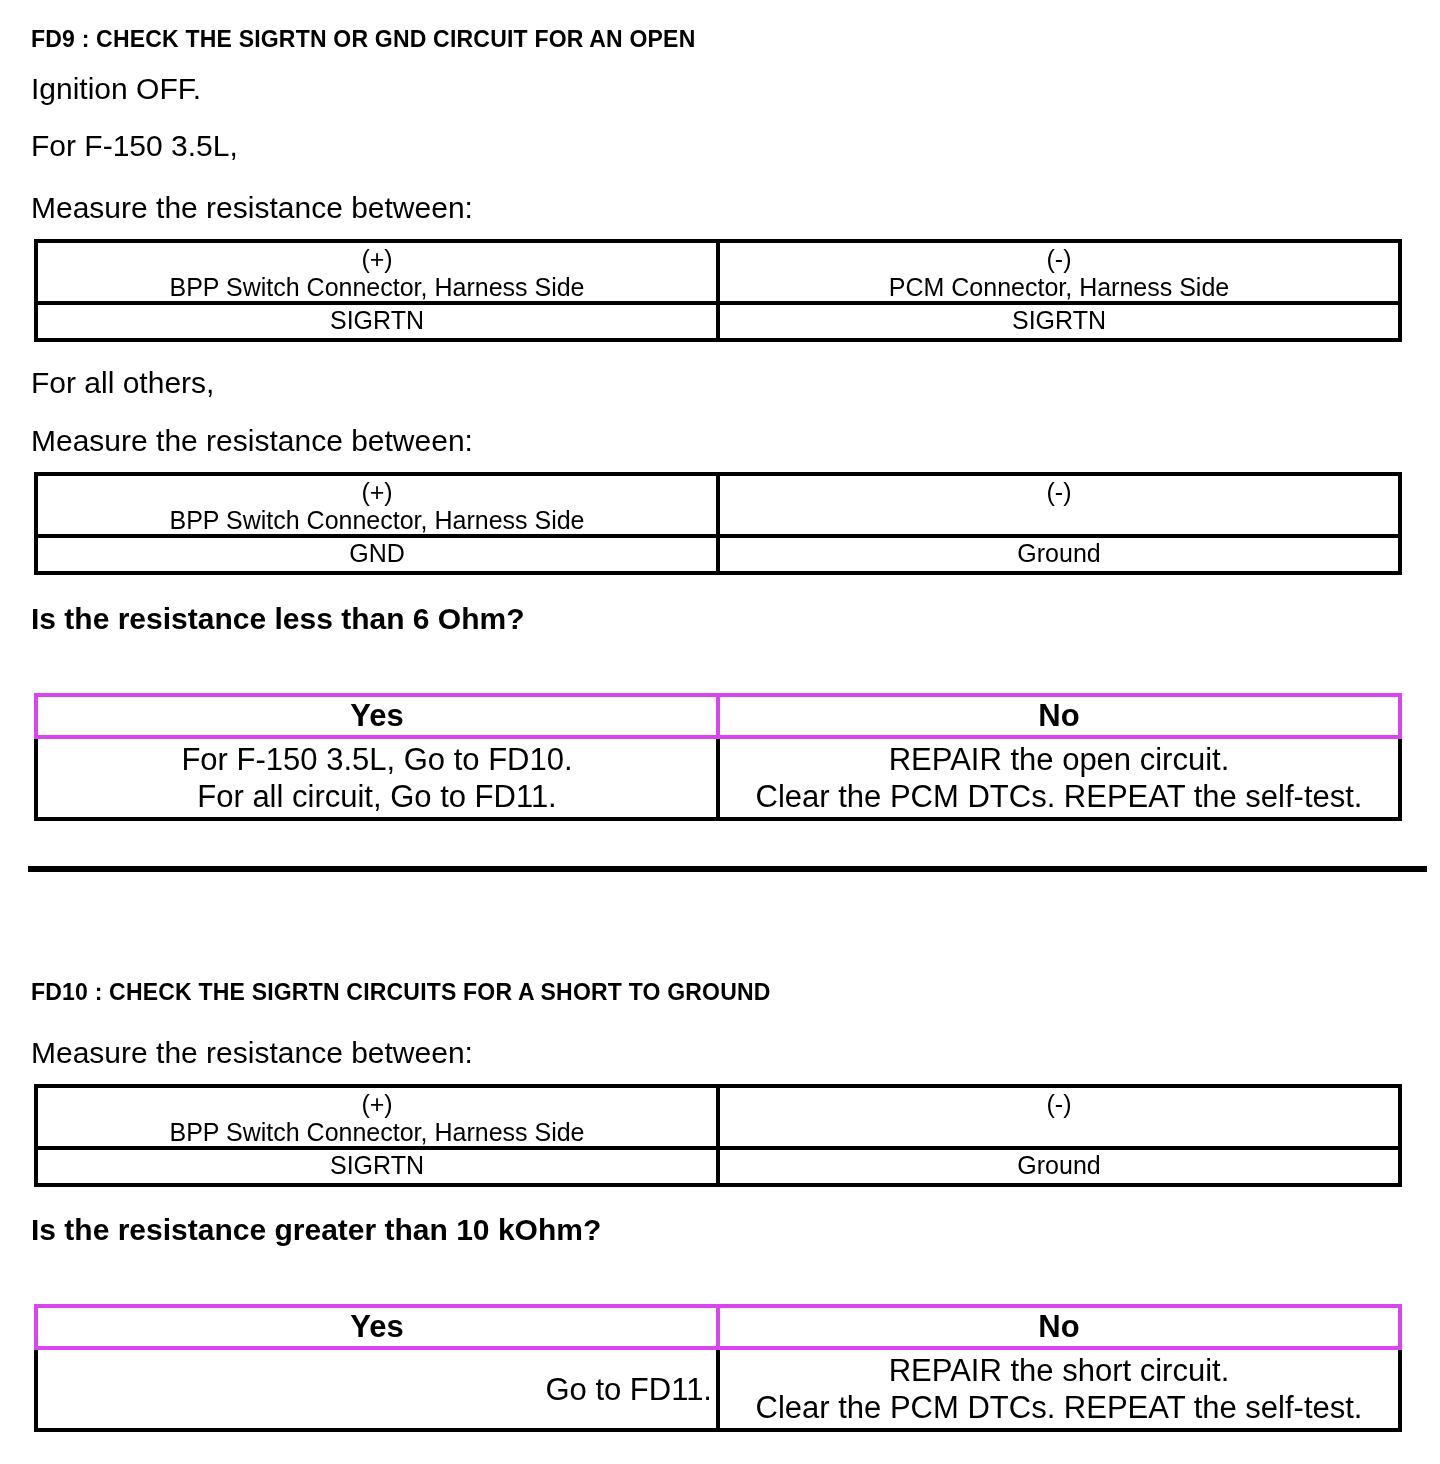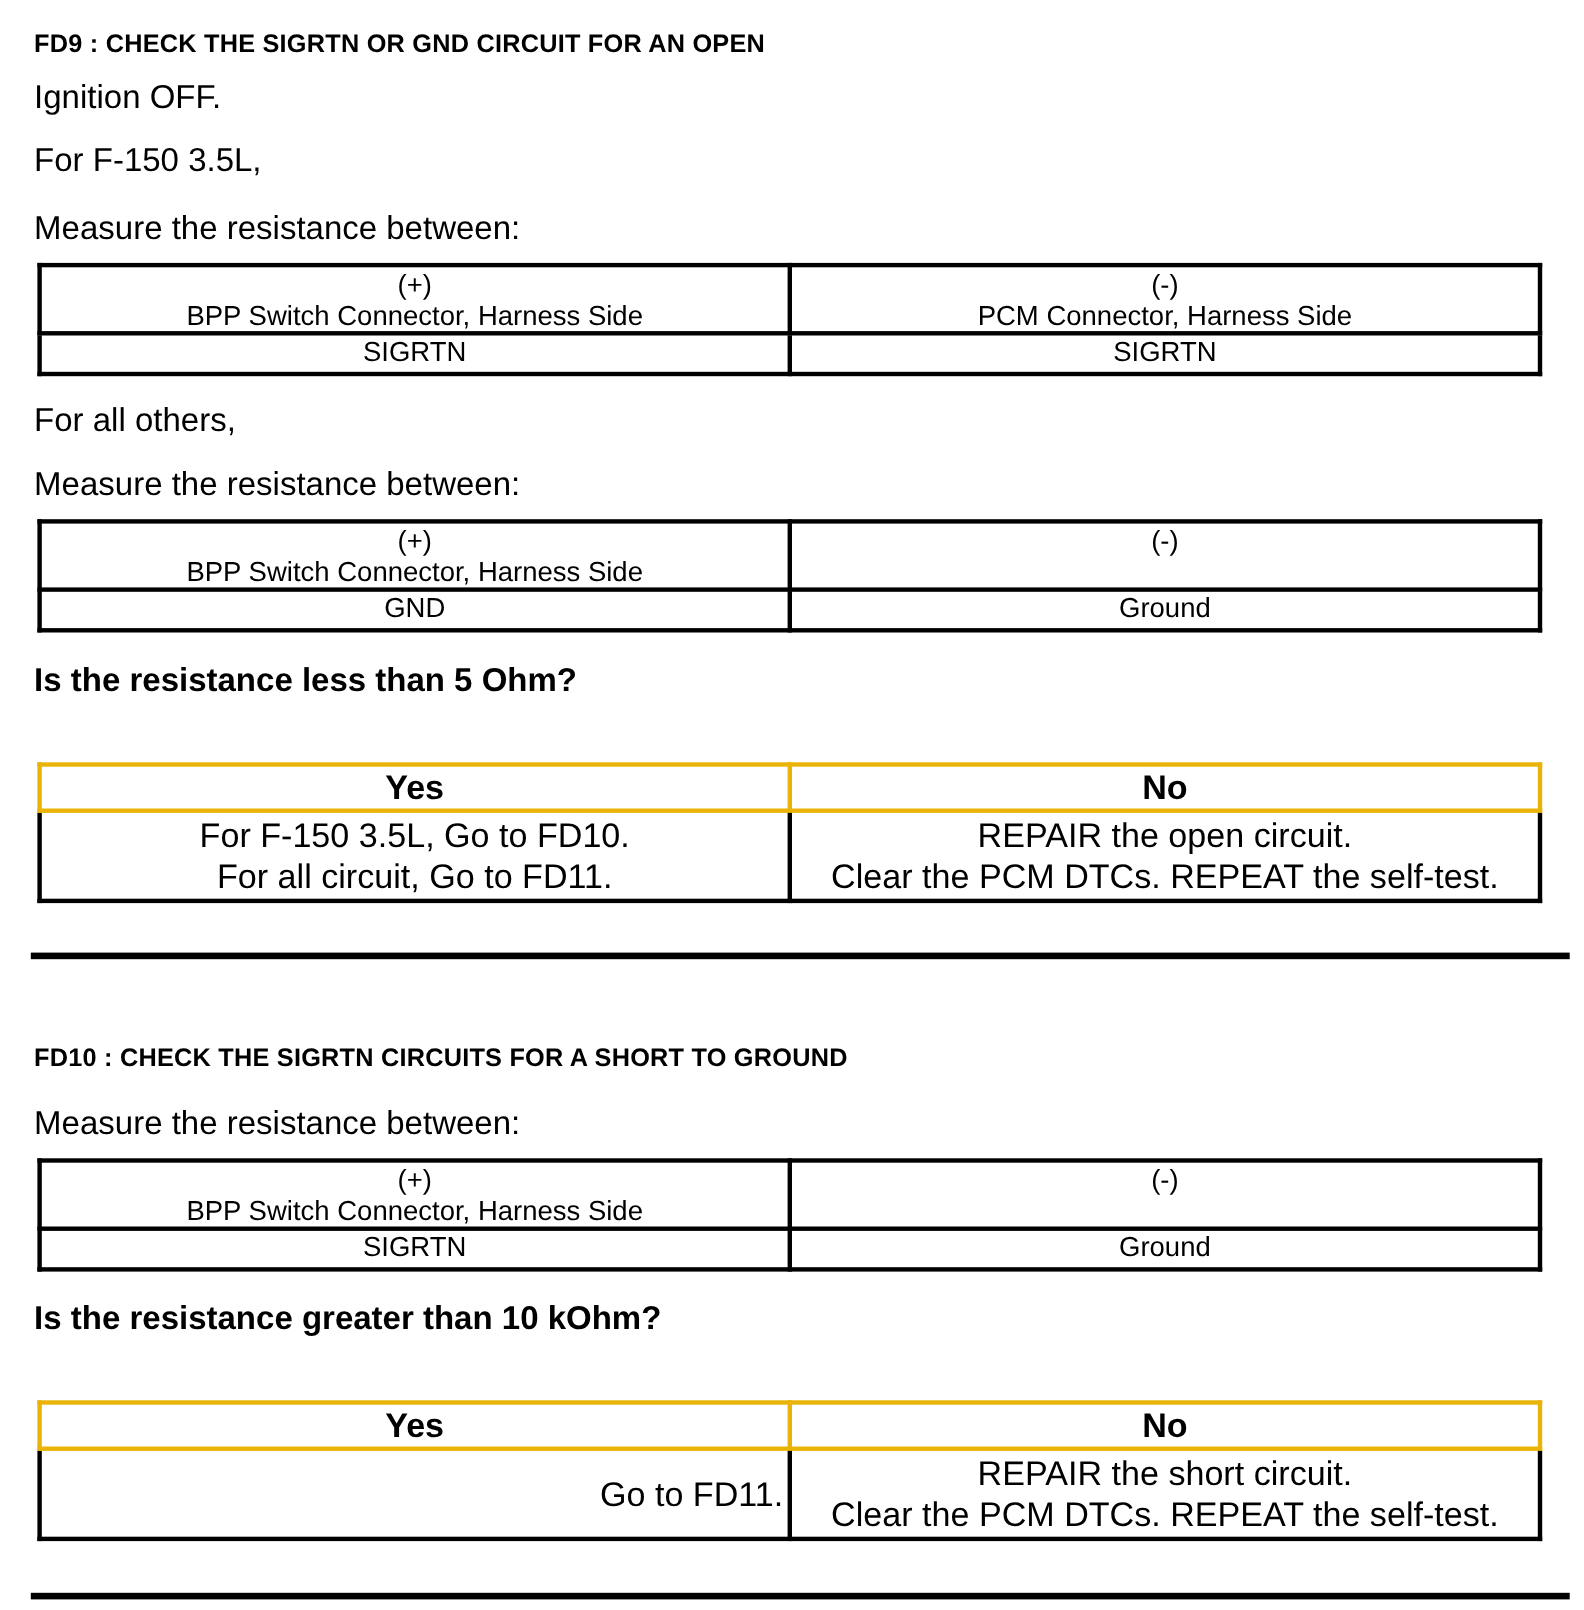--- a/index.html
+++ b/index.html
@@ -31,21 +31,21 @@
   }
   .mt-step    { margin-top: 18px; }
   .mt-step2   { margin-top: 19px; }
   .mt-measure { margin-top: 24px; }
   .mt-table   { margin-top: 12px; }
   .mt-after-table { margin-top: 22px; }
   .mt-measure2 { margin-top: 20px; }
   .mt-question { margin-top: 25px; }
   .mt-decision { margin-top: 55px; }
   .mt-divider1 { margin-top: 45px; }
-  .mt-fd10 { margin-top: 76px; }
+  .mt-fd10 { margin-top: 107px; }
   .mt-measure3 { margin-top: 29px; }
   .mt-question2 { margin-top: 24px; }
   .mt-divider2 { margin-top: 47px; }
 
   table {
     border-collapse: collapse;
     table-layout: fixed;
     width: calc(100% - 3px);
     margin-left: 3px;
   }
@@ -60,21 +60,21 @@
     font-size: 25px;
     line-height: 28px;
     padding-top: 2px;
   }
   .meas-table td.val-cell {
     height: 37px;
     font-size: 25px;
     line-height: 31px;
   }
   .dec-table th {
-    border: 4px solid #eab308;
+    border: 4px solid #d946ef;
     font-size: 31px;
     font-weight: bold;
     text-align: center;
     height: 42px;
     line-height: 36px;
   }
   .dec-table td {
     border: 4px solid #000000;
     font-size: 31px;
     line-height: 37px;
@@ -142,21 +142,21 @@
           <div></div>
         </td>
       </tr>
       <tr>
         <td class="val-cell">GND</td>
         <td class="val-cell">Ground</td>
       </tr>
     </tbody>
       </table>
 
-    <div class="question-text mt-question">Is the resistance less than 5 Ohm?</div>
+    <div class="question-text mt-question">Is the resistance less than 6 Ohm?</div>
 
     <table class="dec-table mt-decision">
       <tbody>
           <tr>
         <th>Yes</th>
         <th>No</th>
       </tr>
       <tr>
         <td class="cell-left">
           <div>For F-150 3.5L, Go to FD10.</div>

